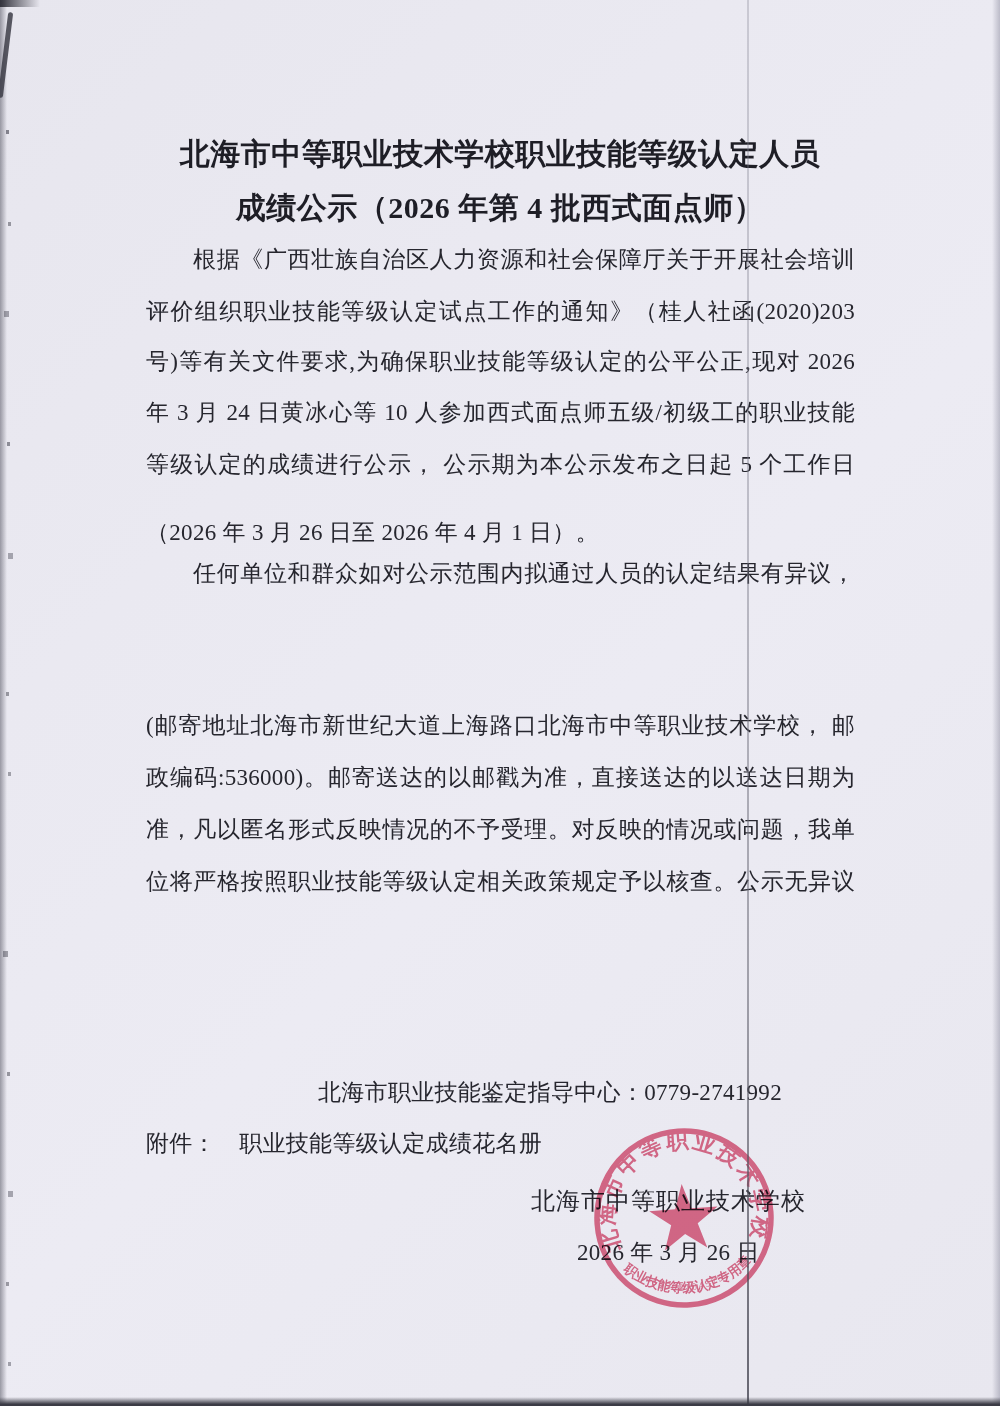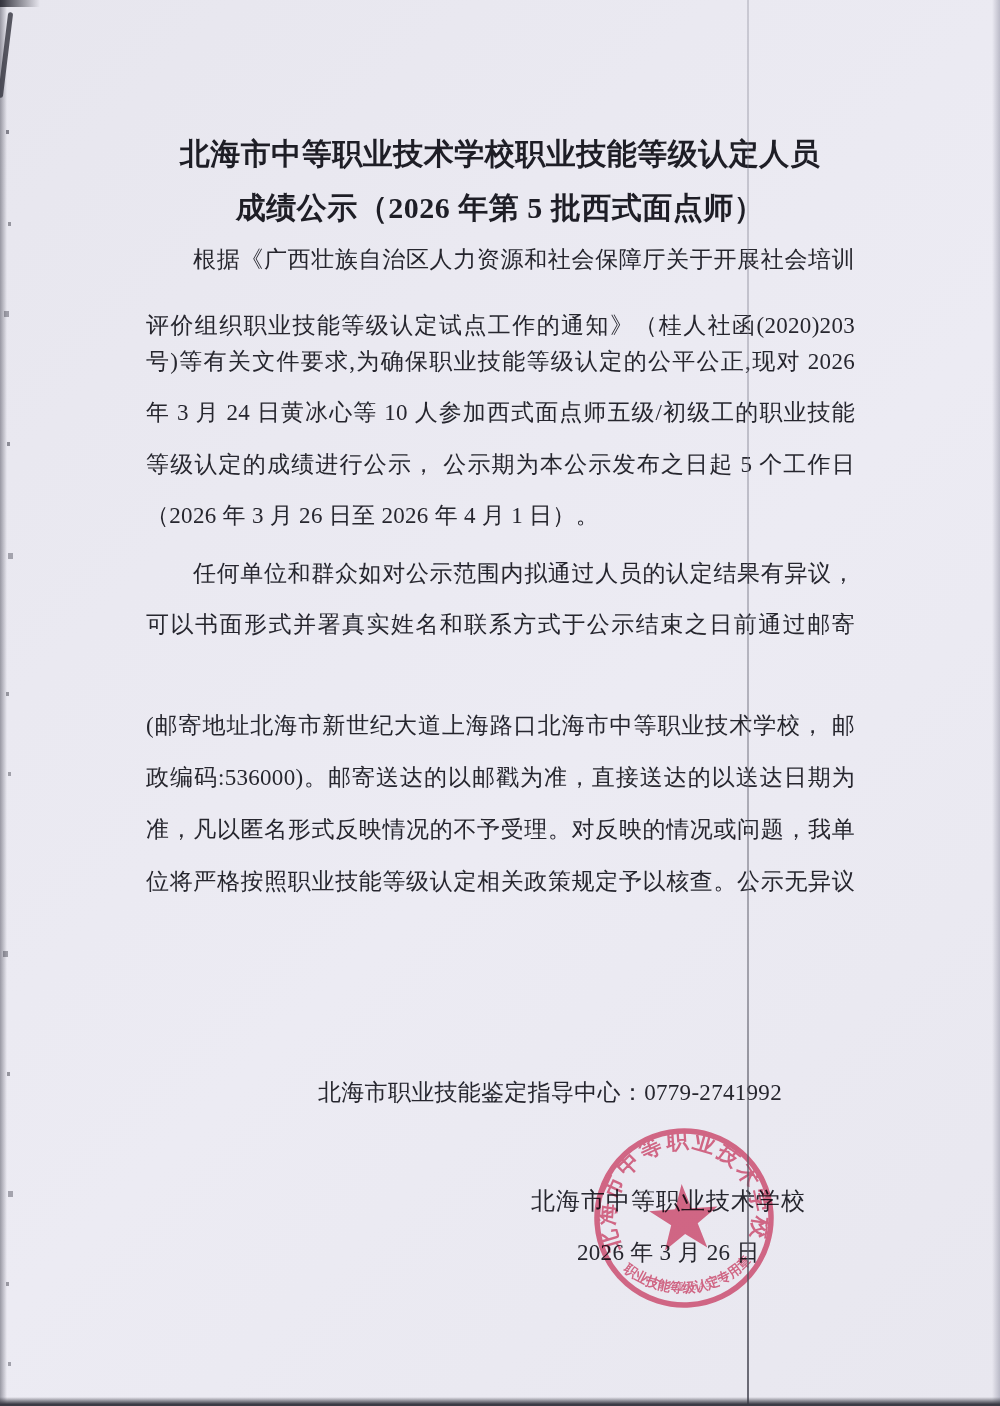--- a/index.html
+++ b/index.html
@@ -92,39 +92,39 @@
       0 1152px 0 0 rgba(50,50,62,.44),
       2px 1232px 0 0 rgba(50,50,62,.40);
   }
 </style>
 </head>
 <body>
 
 <div class="page">
 
   <div class="title" style="top:136px">北海市中等职业技术学校职业技能等级认定人员</div>
-  <div class="title" style="top:190px">成绩公示（2026 年第 5 批西式面点师）</div>
+  <div class="title" style="top:190px">成绩公示（2026 年第 4 批西式面点师）</div>
 
   <div class="line just ind" style="top:245px">根据《广西壮族自治区人力资源和社会保障厅关于开展社会培训</div>
-  <div class="line just" style="top:311px">评价组织职业技能等级认定试点工作的通知》（桂人社函(2020)203</div>
+  <div class="line just" style="top:297px">评价组织职业技能等级认定试点工作的通知》（桂人社函(2020)203</div>
   <div class="line just" style="top:347px">号)等有关文件要求,为确保职业技能等级认定的公平公正,现对 2026</div>
   <div class="line just" style="top:398px">年 3 月 24 日黄冰心等 10 人参加西式面点师五级/初级工的职业技能</div>
   <div class="line just" style="top:450px">等级认定的成绩进行公示， 公示期为本公示发布之日起 5 个工作日</div>
-  <div class="line" style="top:501px">（2026 年 3 月 26 日至 2026 年 4 月 1 日）。</div>
+  <div class="line" style="top:518px">（2026 年 3 月 26 日至 2026 年 4 月 1 日）。</div>
 
   <div class="line just ind" style="top:559px">任何单位和群众如对公示范围内拟通过人员的认定结果有异议，</div>
-  <div class="line just" style="top:610px">可以书面形式并署真实姓名和联系方式于公示结束之日前通过邮寄</div>
   <div class="line just" style="top:711px">(邮寄地址北海市新世纪大道上海路口北海市中等职业技术学校， 邮</div>
   <div class="line just" style="top:763px">政编码:536000)。邮寄送达的以邮戳为准，直接送达的以送达日期为</div>
   <div class="line just" style="top:815px">准，凡以匿名形式反映情况的不予受理。对反映的情况或问题，我单</div>
   <div class="line just" style="top:867px">位将严格按照职业技能等级认定相关政策规定予以核查。公示无异议</div>
 
 
   <div class="line c2" style="top:1078px">北海市职业技能鉴定指导中心：0779-2741992</div>
 
+  <div class="line att" style="top:1129px">附件：　职业技能等级认定成绩花名册</div>
 
   <div class="line s1" style="top:1186px">北海市中等职业技术学校</div>
   <div class="line s2" style="top:1238px">2026 年 3 月 26 日</div>
 
   <svg class="seal" viewBox="0 0 190 190" xmlns="http://www.w3.org/2000/svg">
     <defs>
       <path id="arcTop" d="M 31.6 124.6 A 70 70 0 1 1 158.4 124.6" fill="none"></path>
       <path id="arcBottomText" d="M 26 138 A 92 92 0 0 0 164 138" fill="none"></path>
       <path id="arcSerial" d="M 26 126 A 78 78 0 0 0 164 126" fill="none"></path>
     </defs>

